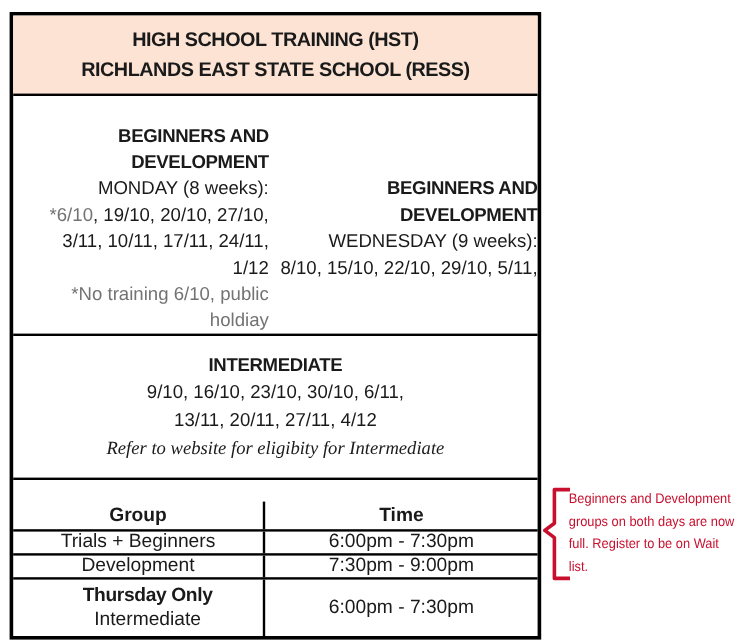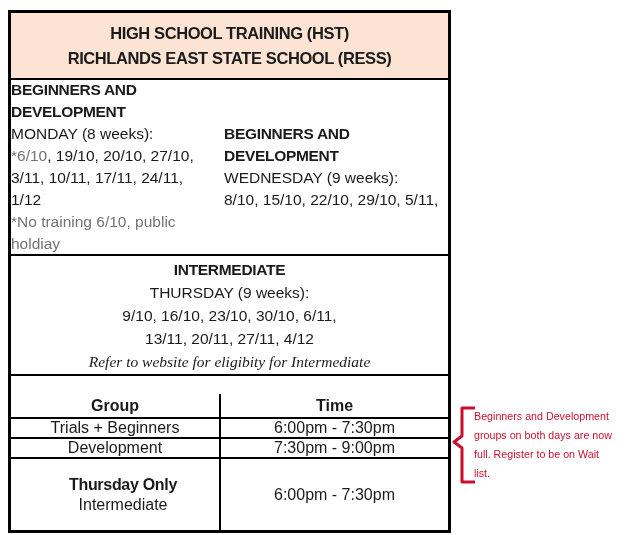--- a/index.html
+++ b/index.html
@@ -13,21 +13,21 @@
     display:flex;flex-direction:column;
   }
   .row{box-sizing:border-box;border-bottom:2px solid #000;}
   
   .title-row{
     height:67px;background:#fce3d4;
     display:flex;flex-direction:column;justify-content:center;
     text-align:center;font-weight:bold;font-size:16.5px;line-height:25px;letter-spacing:-0.4px;
   }
   
-  .monwed-row{height:176px;display:flex;font-size:15.5px;line-height:22px;text-align:left;}
+  .monwed-row{height:176px;display:flex;font-size:15.5px;line-height:22px;text-align:right;margin-top:24px;}
   .monwed-col{display:flex;flex-direction:column;justify-content:center;white-space:nowrap;}
   .col-monday{width:213px;}
   .col-wednesday{flex:1;}
   .bold{font-weight:bold;letter-spacing:-0.3px;}
   .red{color:#737373;}
   
   .int-row{
     height:120px;text-align:center;font-size:15.5px;line-height:23px;
     display:flex;flex-direction:column;justify-content:center;white-space:nowrap;
   }
@@ -74,21 +74,20 @@
       <div class="monwed-col col-wednesday">
         <div class="bold">BEGINNERS AND</div>
         <div class="bold">DEVELOPMENT</div>
         <div>WEDNESDAY (9 weeks):</div>
         <div>8/10, 15/10, 22/10, 29/10, 5/11,</div>
       </div>
     </div>
 
     <div class="row int-row">
       <div class="bold">INTERMEDIATE</div>
-      <div>THURSDAY (9 weeks):</div>
       <div>9/10, 16/10, 23/10, 30/10, 6/11,</div>
       <div>13/11, 20/11, 27/11, 4/12</div>
       <div class="italic">Refer to website for eligibity for Intermediate</div>
     </div>
 
     <div class="row thead-row">
       <div class="cell-group">Group</div>
       <div class="cell-time">Time</div>
     </div>
 

